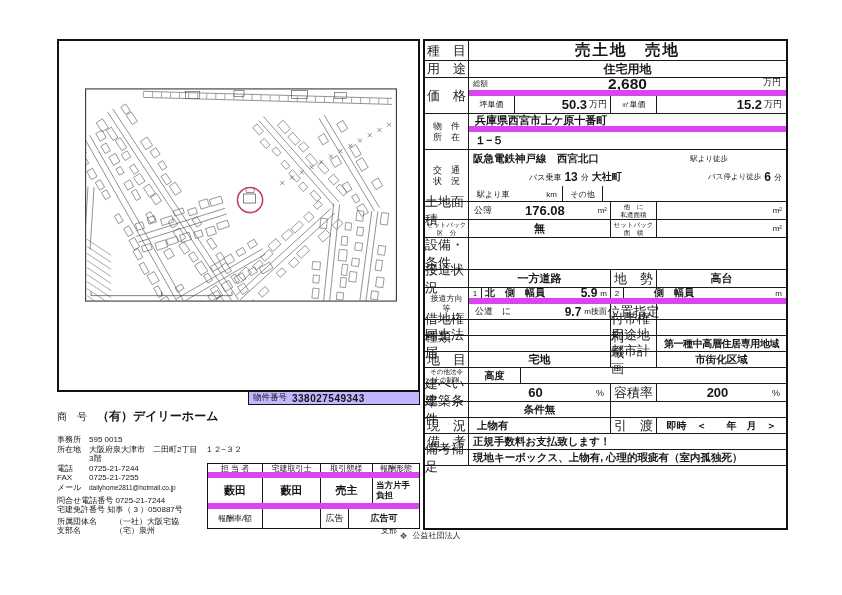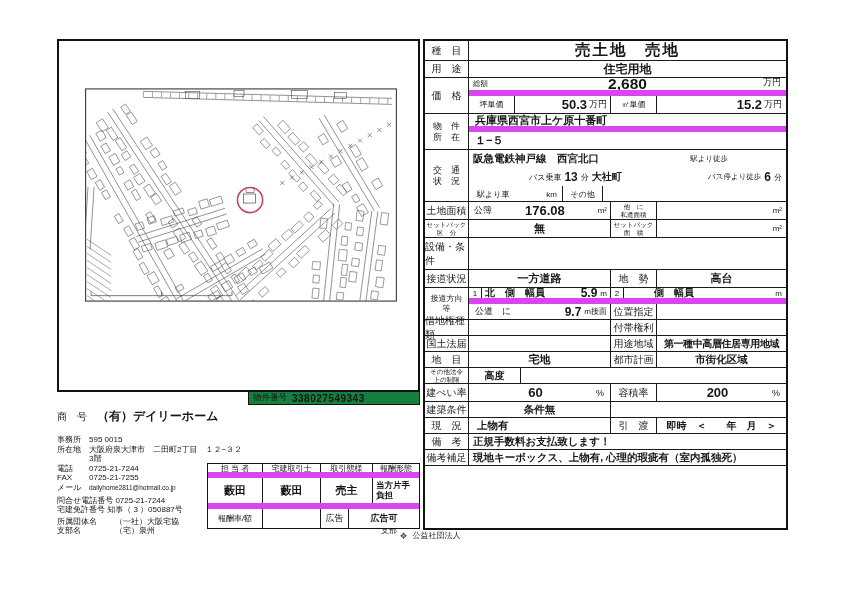--- a/index.html
+++ b/index.html
@@ -14,25 +14,25 @@
   .row{display:flex;border-bottom:1px solid #1a1a1a;flex:none}
   .cell{display:flex;align-items:center;overflow:hidden;white-space:nowrap;flex:none}
   .br{border-right:1px solid #1a1a1a}
   .bb{border-bottom:6px solid #d946ef}
   .col{display:flex;flex-direction:column;flex:none}
   .cen{justify-content:center}.rt{justify-content:flex-end}
   .b{font-weight:bold}
   .fs6{font-size:6.5px}.fs7{font-size:7.5px}.fs8{font-size:8px}.fs85{font-size:8.5px}
   .fs9{font-size:9px}.fs10{font-size:10px}.fs105{font-size:10.5px}.fs11{font-size:11px}
   .fs12{font-size:12px}.fs13{font-size:13px}.fs15{font-size:15.5px}
-  .lbl{font-size:10px;display:flex;align-items:center;justify-content:center;flex:none;color:#1a1a1a}
+  .lbl{font-size:13px;display:flex;align-items:center;justify-content:center;flex:none;color:#1a1a1a}
   .lbl2{display:flex;flex-direction:column;align-items:center;justify-content:center;line-height:1.15;text-align:center;flex:none}
   .pl4{padding-left:4px}.pl6{padding-left:6px}.pl8{padding-left:8px}.pr4{padding-right:4px}
   
-  .propno{position:absolute;left:248px;top:391px;width:172px;height:14px;border:1px solid #121212;display:flex;align-items:center;gap:5px;padding-left:4px;background:#15803d}
+  .propno{position:absolute;left:248px;top:391px;width:172px;height:14px;border:1px solid #121212;display:flex;align-items:center;gap:5px;padding-left:4px;background:#c4b5fd}
   .agency{position:absolute;left:57px;top:404px;width:346px}
   .a-line{display:flex;align-items:center;font-size:8px;line-height:9.6px}
   .a-lab{width:32px;flex:none}
   .staff{position:absolute;left:207px;top:463px;width:213px;height:66px;border:1.5px solid #121212;display:flex;flex-direction:column;background:#fff}
   .footer{position:absolute;left:290px;top:530px;width:280px;display:flex;align-items:center;justify-content:center;gap:5px;color:#2c2c2c}
 </style>
 </head>
 <body>
 
 <div class="sheet abs" style="inset:0">

